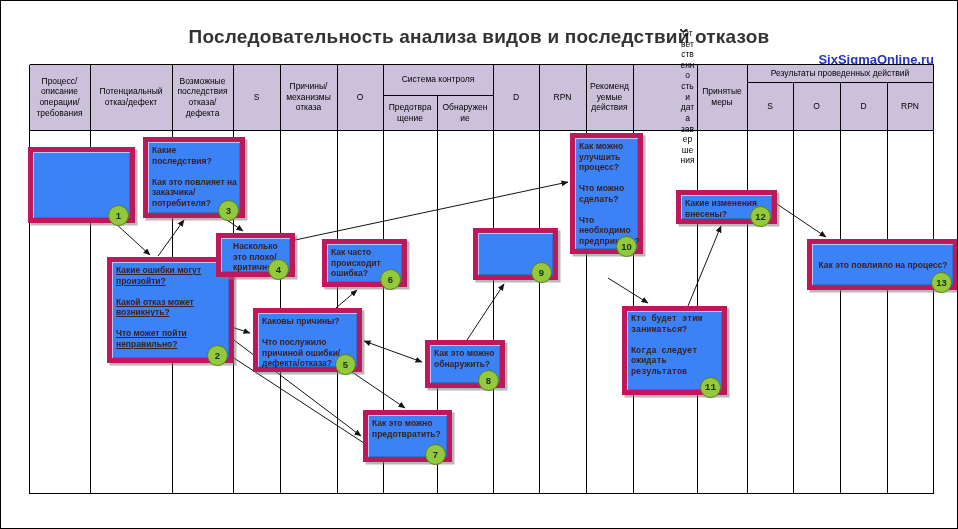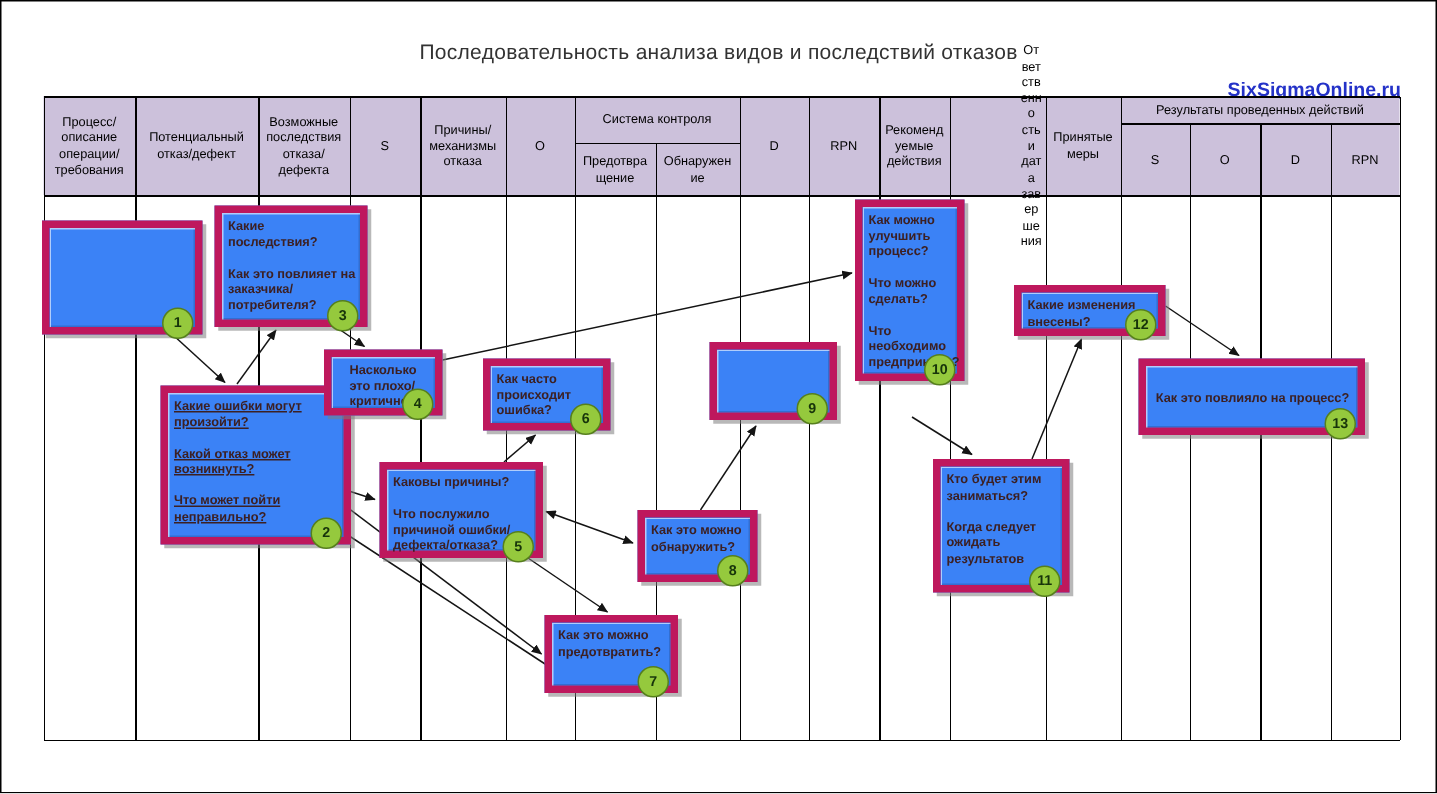--- a/index.html
+++ b/index.html
@@ -1,34 +1,34 @@
 <!DOCTYPE html>
 <html><head>
 <meta charset="utf-8">
 <style>
   html,body{margin:0;padding:0;background:#fff;}
   #canvas{position:relative;width:958px;height:529px;background:#fff;overflow:hidden;
           font-family:"Liberation Sans",sans-serif;}
   #frame{position:absolute;inset:0;border:1px solid #000;pointer-events:none;z-index:10;}
   #title{position:absolute;top:26px;left:0;width:100%;text-align:center;
-         font-size:14px;color:#333;letter-spacing:.2px;}
+         font-size:19px;color:#333;letter-spacing:.2px;font-weight:bold;}
   #sitelink{position:absolute;top:52px;right:24px;font-size:13px;font-weight:bold;
             color:#2432C8;text-decoration:underline;cursor:pointer;}
   svg.layer{position:absolute;left:0;top:0;z-index:1;}
   svg#arrows{z-index:2;}
   .hcell{position:absolute;display:flex;align-items:center;justify-content:center;
          text-align:center;font-size:8.5px;line-height:1.25;color:#000;
          padding:0 2px;box-sizing:border-box;overflow-wrap:break-word;word-break:break-word;z-index:1;}
   .fbox{position:absolute;background:#3b82f6;border:5px solid #be185d;box-sizing:border-box;
         color:#3C2023;font-size:8.5px;font-weight:bold;line-height:1.24;
         padding:3px 3px 2px 4px;white-space:pre-line;z-index:3;
         box-shadow:inset 1px 1px 0 rgba(255,255,255,.6),
                    inset -1px -1px 0 rgba(0,0,0,.15),
                    2.5px 2.5px 0 rgba(125,125,125,.55);}
-  .fbox.center{display:flex;align-items:center;justify-content:center;text-align:right;}
+  .fbox.center{display:flex;align-items:center;justify-content:center;text-align:right;margin-left:48px;}
   .badge{position:absolute;right:1px;bottom:-8px;width:21px;height:21px;border-radius:50%;
          background:#95C93D;border:1.5px solid #567F1D;box-sizing:border-box;
          color:#17340A;font-size:9.5px;font-weight:bold;
          display:flex;align-items:center;justify-content:center;white-space:normal;}
 </style>
 </head>
 <body>
 
 <div id="canvas">
   <div id="frame"></div>
@@ -121,19 +121,19 @@
 Что послужило причиной ошибки/ дефекта/отказа?</span><div class="badge">5</div></div>
       <div class="fbox" style="left: 322px; top: 239px; width: 85px; height: 48px;"><span>Как часто происходит ошибка?</span><div class="badge">6</div></div>
       <div class="fbox" style="left: 363px; top: 410px; width: 89px; height: 52px;"><span>Как это можно предотвратить?</span><div class="badge">7</div></div>
       <div class="fbox" style="left: 425px; top: 340px; width: 80px; height: 48px;"><span>Как это можно обнаружить?</span><div class="badge">8</div></div>
       <div class="fbox" style="left: 473px; top: 228px; width: 85px; height: 52px;"><div class="badge">9</div></div>
       <div class="fbox" style="left: 570px; top: 133px; width: 73px; height: 121px;"><span>Как можно улучшить процесс?
 
 Что можно сделать?
 
 Что необходимо предпринять?</span><div class="badge">10</div></div>
-      <div class="fbox" style="left: 622px; top: 306px; width: 91px; height: 89px;"><span>Кто будет этим заниматься?
+      <div class="fbox" style="left: 622px; top: 306px; width: 105px; height: 89px; font-family: Liberation Mono, monospace;"><span>Кто будет этим заниматься?
 
 Когда следует ожидать результатов</span><div class="badge">11</div></div>
       <div class="fbox" style="left: 676px; top: 190px; width: 101px; height: 34px;"><span>Какие изменения внесены?</span><div class="badge">12</div></div>
       <div class="fbox center" style="left: 759px; top: 239px; width: 151px; height: 51px;"><span>Как это повлияло на процесс?</span><div class="badge">13</div></div>
     </div>
 </div>
 
 </body></html>

